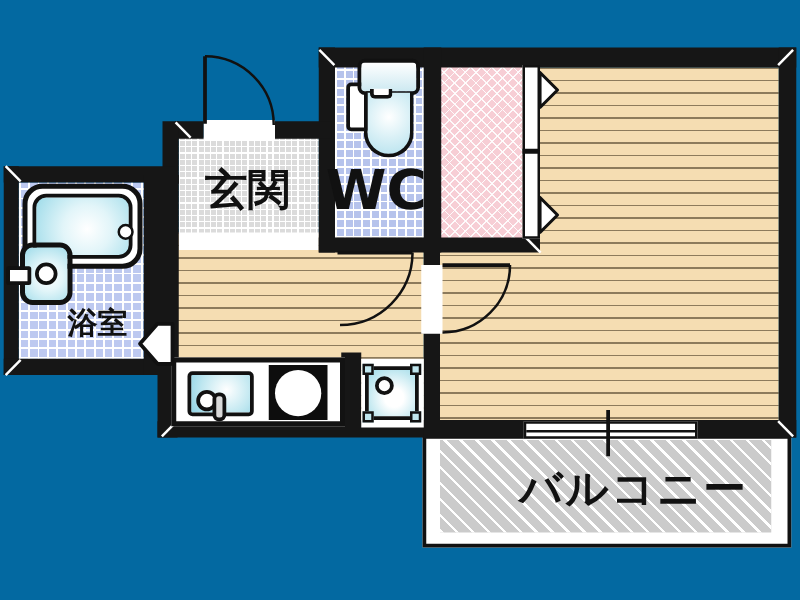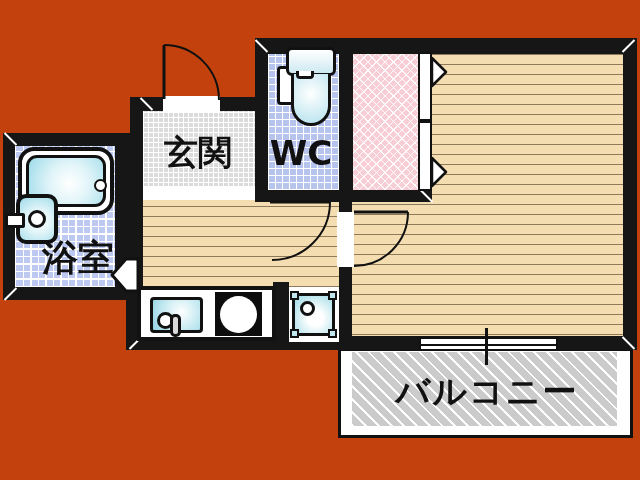--- a/index.html
+++ b/index.html
@@ -1,16 +1,16 @@
 <!DOCTYPE html>
 <html><head>
 <meta charset="utf-8">
 <style>
   html,body{margin:0;padding:0;background:#ffffff;}
-  #canvas{position:relative;width:640px;height:480px;background:#c2410c;overflow:hidden;
+  #canvas{position:relative;width:640px;height:480px;background:#0369a1;overflow:hidden;
           font-family:"DejaVu Sans",sans-serif;}
   .abs{position:absolute;}
   .wall{position:absolute;background:#161616;}
   .miter{position:absolute;width:17px;height:2px;background:#ffffff;}
 
   
   .wood{background-color:#f5ddb2;
         background-image:repeating-linear-gradient(180deg, rgba(85,70,45,0.65) 0 1px, transparent 1px 10px);}
   .tile-gray{background-color:#dbdbdb;
         background-image:repeating-linear-gradient(0deg,#ffffff 0 1px,transparent 1px 5px),
@@ -130,17 +130,17 @@
     <path d="M354,212 L408,212" stroke="#111" stroke-width="3" fill="none"></path>
     <path d="M408,212 A54,54 0 0 1 354,266" stroke="#111" stroke-width="2" fill="none"></path>
 
     <polygon points="138,259 138,291 126,291 112,275 126,259" fill="#fff" stroke="#111" stroke-width="3" stroke-linejoin="round"></polygon>
 
     <polygon points="432,58 432,86 446,72" fill="#fff" stroke="#111" stroke-width="2.5" stroke-linejoin="round"></polygon>
     <polygon points="432,158 432,186 446,172" fill="#fff" stroke="#111" stroke-width="2.5" stroke-linejoin="round"></polygon>
   </svg>
 
   <div class="label" style="left:198px;top:152px;font-size:34px;">玄関</div>
-  <div class="label" style="left:301px;top:153px;font-size:34px;">WC</div>
-  <div class="label" style="left:78px;top:258px;font-size:36px;">浴室</div>
-  <div class="label" style="left:487px;top:391px;font-size:34px;letter-spacing:2px;">バルコニー</div>
+  <div class="label" style="left:301px;top:153px;font-size:44px;">WC</div>
+  <div class="label" style="left:78px;top:258px;font-size:24px;">浴室</div>
+  <div class="label" style="left:507px;top:391px;font-size:34px;letter-spacing:2px;">バルコニー</div>
 
 </div>
 
 </body></html>

